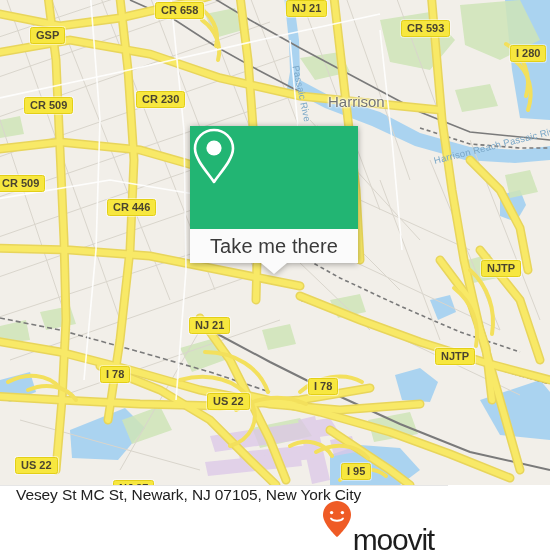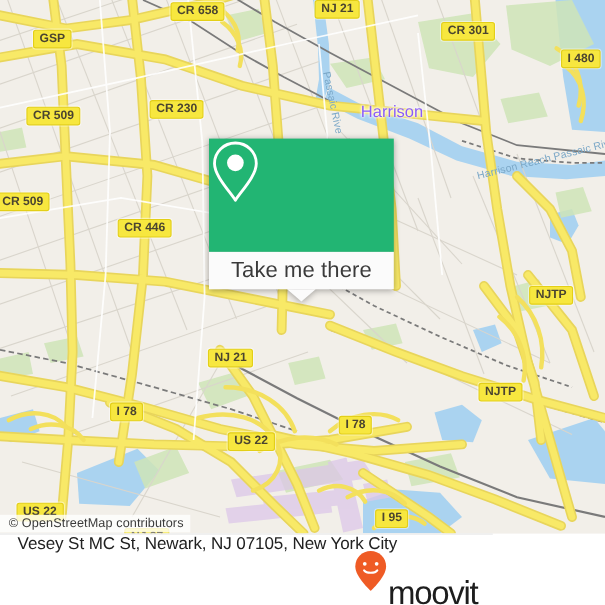--- a/index.html
+++ b/index.html
@@ -58,21 +58,21 @@
   .brand-word{font-size:30px;color:#1d1d1d;letter-spacing:-1.2px;margin-left:1px;font-weight:400;margin-top:42px;}
 
   
   .shield{
     position:absolute;background:#f7e73f;border:1.4px solid #e3cf18;
     border-radius:2.5px;color:#4a4430;font-size:11px;font-weight:bold;
     padding:1px 5px 2px 5px;line-height:12px;white-space:nowrap;
     box-shadow:0 0 0 1px rgba(255,255,255,.45);
   }
   .place{
-    position:absolute;color:#8b5cf6;font-size:15px;white-space:nowrap;
+    position:absolute;color:#737373;font-size:15px;white-space:nowrap;
     text-shadow:0 0 3px #fff,0 0 3px #fff,0 0 2px #fff;
   }
   .water-lbl{
     position:absolute;color:#7aa7c7;font-size:9.5px;white-space:nowrap;
     letter-spacing:.2px;
   }
 </style>
 </head>
 <body>
 
@@ -247,22 +247,22 @@
           <path d="M170,-10 L184,130 L186,270 L176,400"></path>
           <path d="M290,40 L300,150 L304,260"></path>
           <path d="M380,30 L392,140 L402,250"></path>
         </g>
       </g>
     </svg>
 
     <div id="shield-host">
         <div class="shield" style="left: 155px; top: 2px;">CR 658</div>
         <div class="shield" style="left: 286px; top: 0px;">NJ 21</div>
-        <div class="shield" style="left: 401px; top: 20px;">CR 301</div>
-        <div class="shield" style="left: 510px; top: 45px;">I 480</div>
+        <div class="shield" style="left: 401px; top: 20px;">CR 593</div>
+        <div class="shield" style="left: 510px; top: 45px;">I 280</div>
         <div class="shield" style="left: 30px; top: 27px;">GSP</div>
         <div class="shield" style="left: 24px; top: 97px;">CR 509</div>
         <div class="shield" style="left: 136px; top: 91px;">CR 230</div>
         <div class="shield" style="left: -4px; top: 175px;">CR 509</div>
         <div class="shield" style="left: 107px; top: 199px;">CR 446</div>
         <div class="shield" style="left: 481px; top: 260px;">NJTP</div>
         <div class="shield" style="left: 435px; top: 348px;">NJTP</div>
         <div class="shield" style="left: 189px; top: 317px;">NJ 21</div>
         <div class="shield" style="left: 100px; top: 366px;">I 78</div>
         <div class="shield" style="left: 308px; top: 378px;">I 78</div>
@@ -285,21 +285,20 @@
           <path d="M24 4 C13.5 4 5 12.3 5 22.6 C5 34 19 48 24 56 C29 48 43 34 43 22.6 C43 12.3 34.5 4 24 4 Z" fill="none" stroke="#ffffff" stroke-width="2.6" stroke-linejoin="round"></path>
           <circle cx="24" cy="22" r="7.6" fill="#ffffff"></circle>
         </svg>
       </div>
       <div class="popup-bottom">
         <span class="popup-label">Take me there</span>
       </div>
       <div class="popup-tail"></div>
     </div>
 
-    <div class="attrib">© OpenStreetMap contributors</div>
   </div>
 
   <div class="footer">
     <span class="footer-addr">Vesey St MC St, Newark, NJ 07105, New York City</span>
     <div class="brand">
       <svg width="30" height="38" viewBox="0 0 30 38">
         <path d="M15 1 C7.3 1 1 7.2 1 14.9 C1 24.4 15 37 15 37 C15 37 29 24.4 29 14.9 C29 7.2 22.7 1 15 1 Z" fill="#ef5b25"></path>
         <circle cx="9.6" cy="12.6" r="1.7" fill="#ffffff"></circle>
         <circle cx="20.4" cy="12.6" r="1.7" fill="#ffffff"></circle>
         <path d="M9 18.5 C11 21.4 19 21.4 21 18.5" fill="none" stroke="#ffffff" stroke-width="1.9" stroke-linecap="round"></path>

